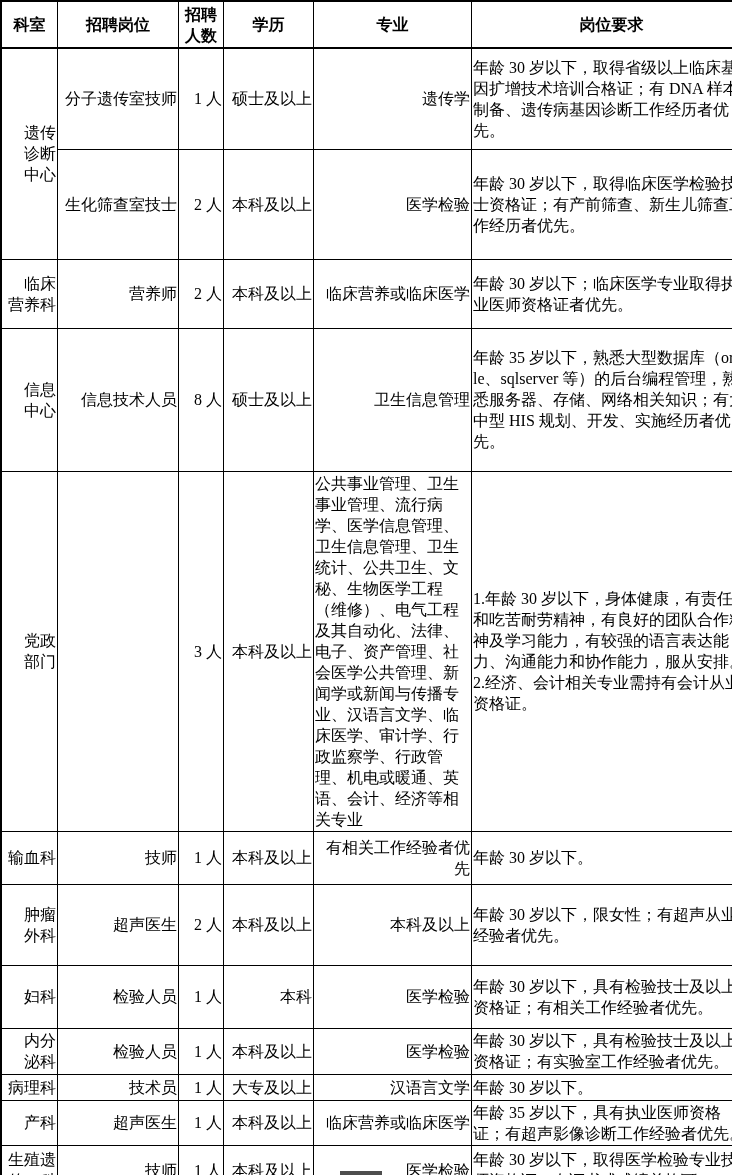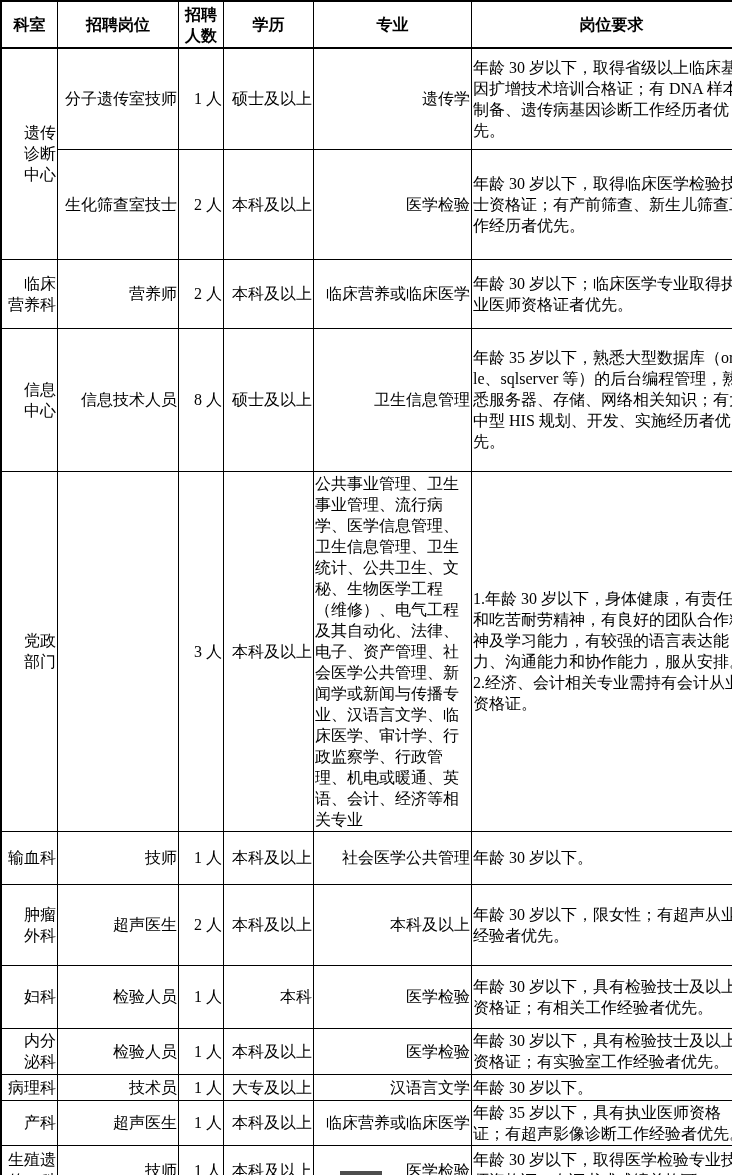--- a/index.html
+++ b/index.html
@@ -100,21 +100,21 @@
         <td class="cell-center">本科及以上</td>
         <td class="cell-left">公共事业管理、卫生事业管理、流行病学、医学信息管理、卫生信息管理、卫生统计、公共卫生、文秘、生物医学工程（维修）、电气工程及其自动化、法律、电子、资产管理、社会医学公共管理、新闻学或新闻与传播专业、汉语言文学、临床医学、审计学、行政监察学、行政管理、机电或暖通、英语、会计、经济等相关专业</td>
         <td class="cell-left cell-pre">1.年龄 30 岁以下，身体健康，有责任心和吃苦耐劳精神，有良好的团队合作精神及学习能力，有较强的语言表达能力、沟通能力和协作能力，服从安排。
 2.经济、会计相关专业需持有会计从业资格证。</td>
       </tr>
       <tr style="height: 53px;">
         <td class="cell-center cell-pre">输血科</td>
         <td class="cell-center">技师</td>
         <td class="cell-center">1 人</td>
         <td class="cell-center">本科及以上</td>
-        <td class="cell-center">社会医学公共管理</td>
+        <td class="cell-center">有相关工作经验者优先</td>
         <td class="cell-left cell-pre">年龄 30 岁以下。</td>
       </tr>
       <tr style="height: 81px;">
         <td class="cell-center cell-pre">肿瘤
 外科</td>
         <td class="cell-center">超声医生</td>
         <td class="cell-center">2 人</td>
         <td class="cell-center">本科及以上</td>
         <td class="cell-center">本科及以上</td>
         <td class="cell-left cell-pre">年龄 30 岁以下，限女性；有超声从业经验者优先。</td>

